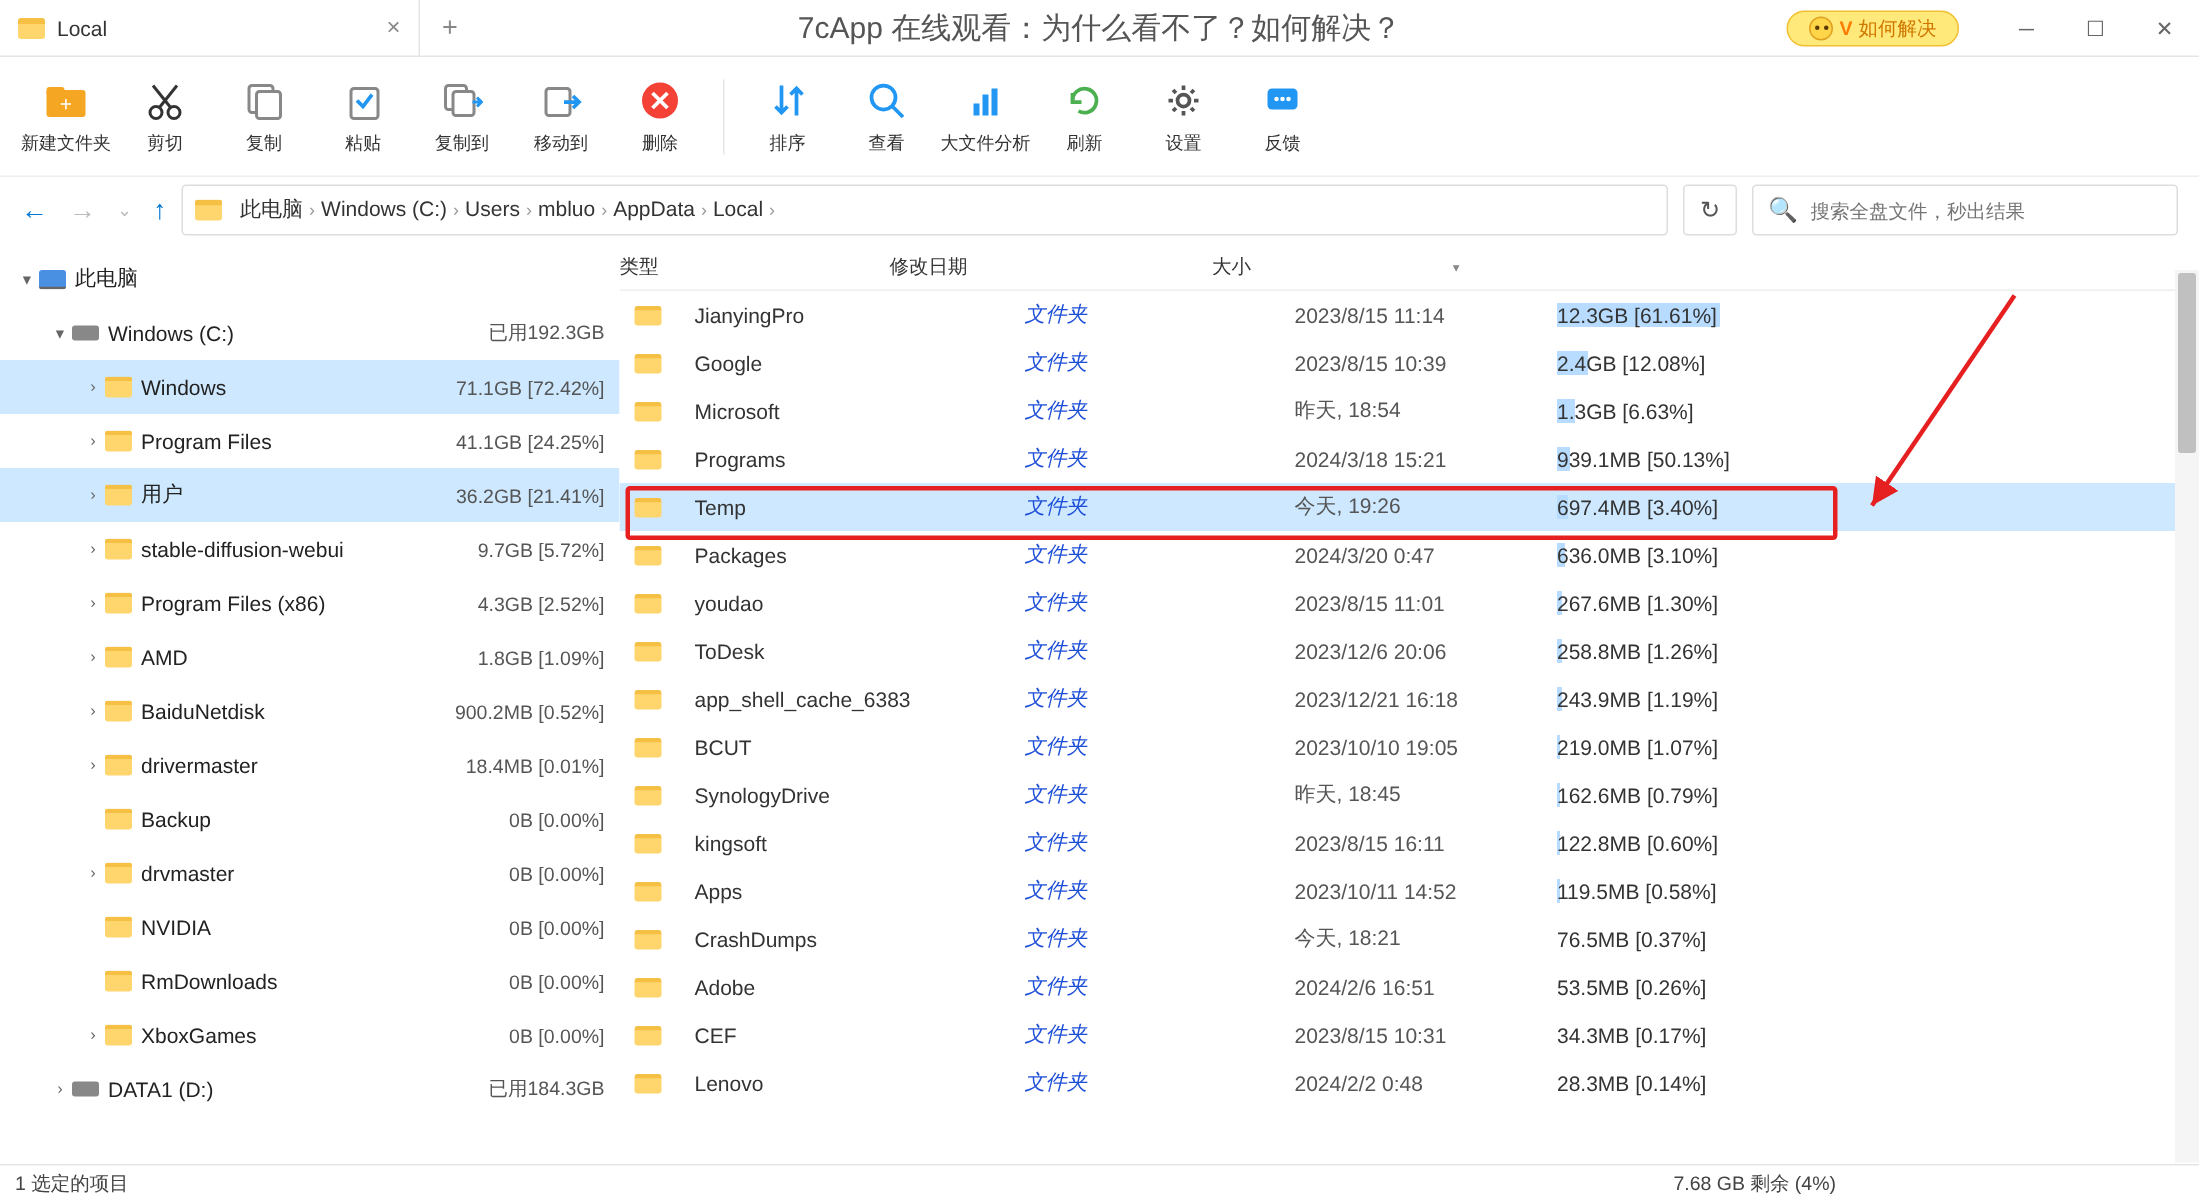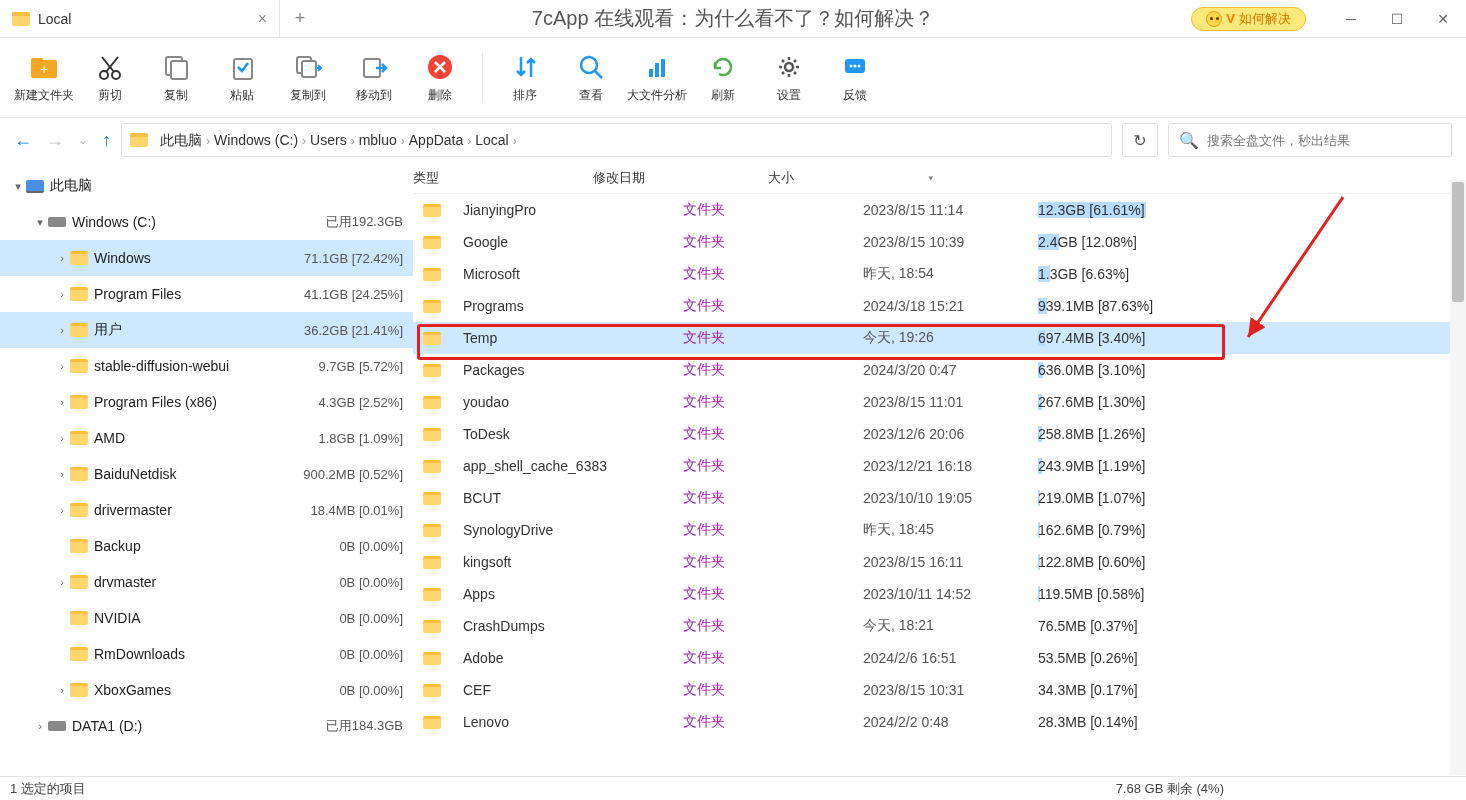--- a/index.html
+++ b/index.html
@@ -51,26 +51,26 @@
 .tree-icon.drive { background: #888; width:18px; height:10px; border-radius:2px;}
 .tree-label { flex: 1; color: #222; }
 .tree-size { color: #555; font-size: 13px; }
 
 
 .filelist { flex: 1; overflow-y: auto; position: relative; }
 .list-header { height: 32px; display: flex; align-items: center; border-bottom: 1px solid #eee; font-size: 13px; color: #353535; position: sticky; top:0; background:#fff; }
 .col-name { width: 270px; padding-left: 10px; }
 .col-type { width: 180px; }
 .col-date { width: 175px; }
-.col-size { width: 175px; display:flex; align-items:center; justify-content:space-between; padding-right:10px;}
+.col-size { width: 175px; display:flex; align-items:center; justify-content:space-between; padding-right:10px;margin-left:40px;}
 .sort-indicator{ font-size:9px; color:#888;}
 .file-row { height: 32px; display: flex; align-items: center; font-size: 14px; color: #333; }
 .file-row.selected { background: #cde8ff; }
 .file-row .fname { width: 270px; padding-left: 10px; display: flex; align-items: center; gap: 22px; }
-.file-row .ftype { width: 180px; color: #a21caf; }
+.file-row .ftype { width: 180px; color: #1d4ed8; font-style: italic; }
 .file-row .fdate { width: 175px; color: #555; }
 .file-row .fsize { width: 175px; color: #333; }
 .file-row .fsize.bar { background: linear-gradient(to right, #b8dcff var(--pct), transparent var(--pct)); }
 .folder-small { width: 18px; height: 13px; background: #ffd66e; border-radius:2px; border-top:3px solid #f5c044; flex-shrink:0;}
 
 
 .highlight-box { position: absolute; border: 3px solid #e62020; border-radius: 3px; pointer-events: none; }
 .arrow-annot { position: absolute; pointer-events:none; }
 
 
@@ -387,21 +387,21 @@
           <div class="fdate">昨天, 18:54</div>
           <div class="fsize bar" style="--pct:7%">1.3GB [6.63%]</div>
         </div>
         <div class="file-row">
           <div class="fname">
             <span class="folder-small"></span>
             <span>Programs</span>
           </div>
           <div class="ftype">文件夹</div>
           <div class="fdate">2024/3/18 15:21</div>
-          <div class="fsize bar" style="--pct:5%">939.1MB [87.63%]</div>
+          <div class="fsize bar" style="--pct:5%">939.1MB [50.13%]</div>
         </div>
         <div class="file-row selected">
           <div class="fname">
             <span class="folder-small"></span>
             <span>Temp</span>
           </div>
           <div class="ftype">文件夹</div>
           <div class="fdate">今天, 19:26</div>
           <div class="fsize bar" style="--pct:4%">697.4MB [3.40%]</div>
         </div>

